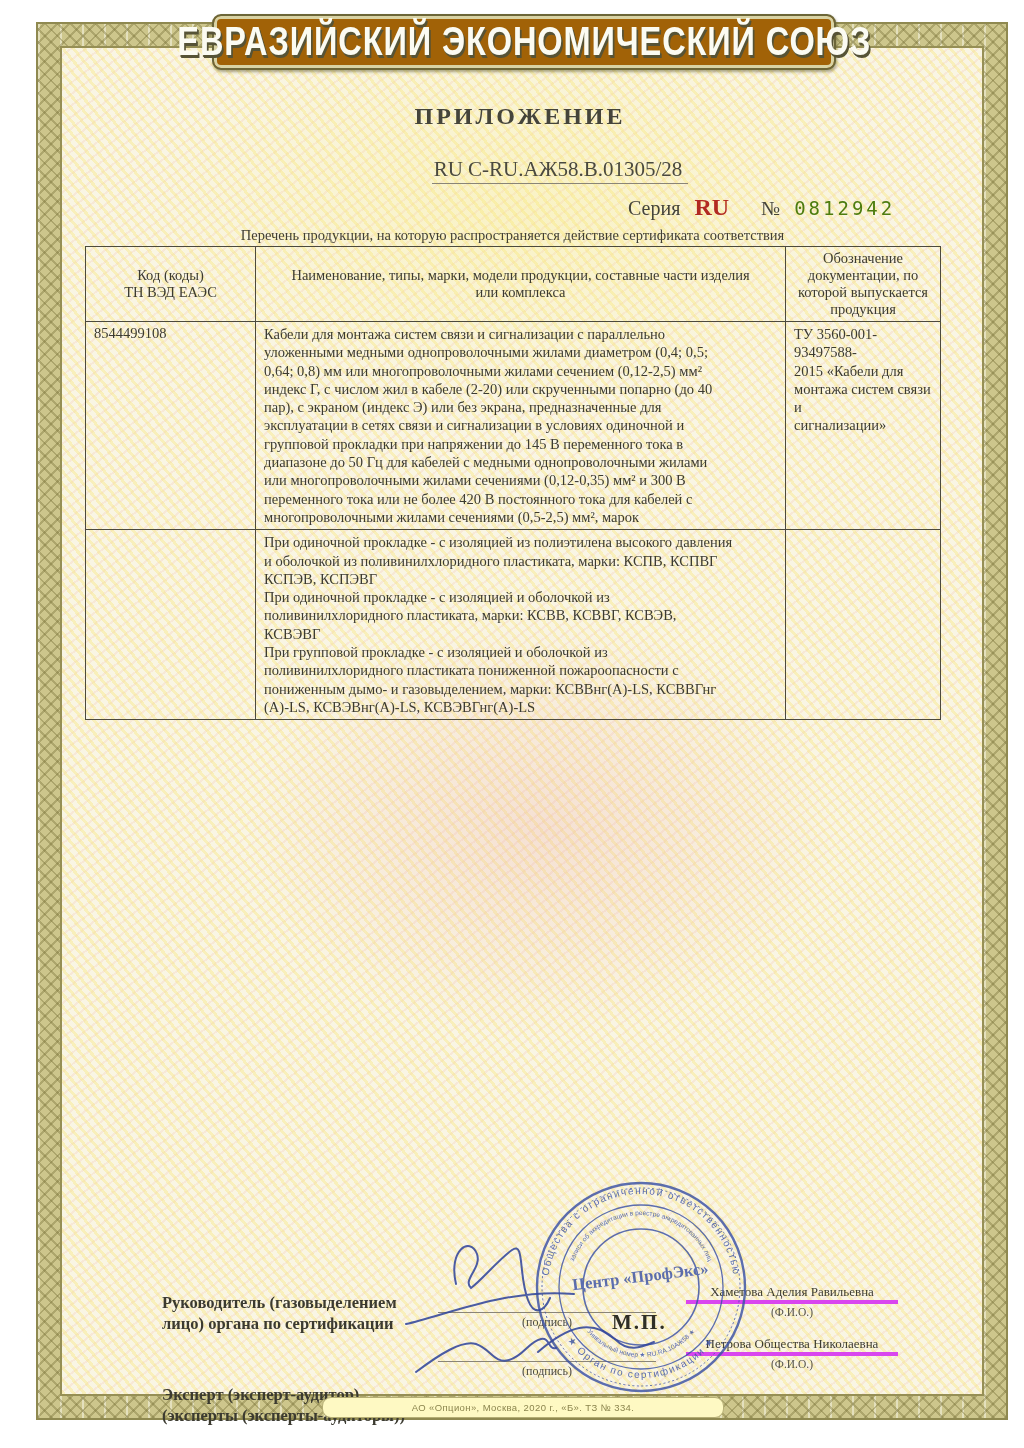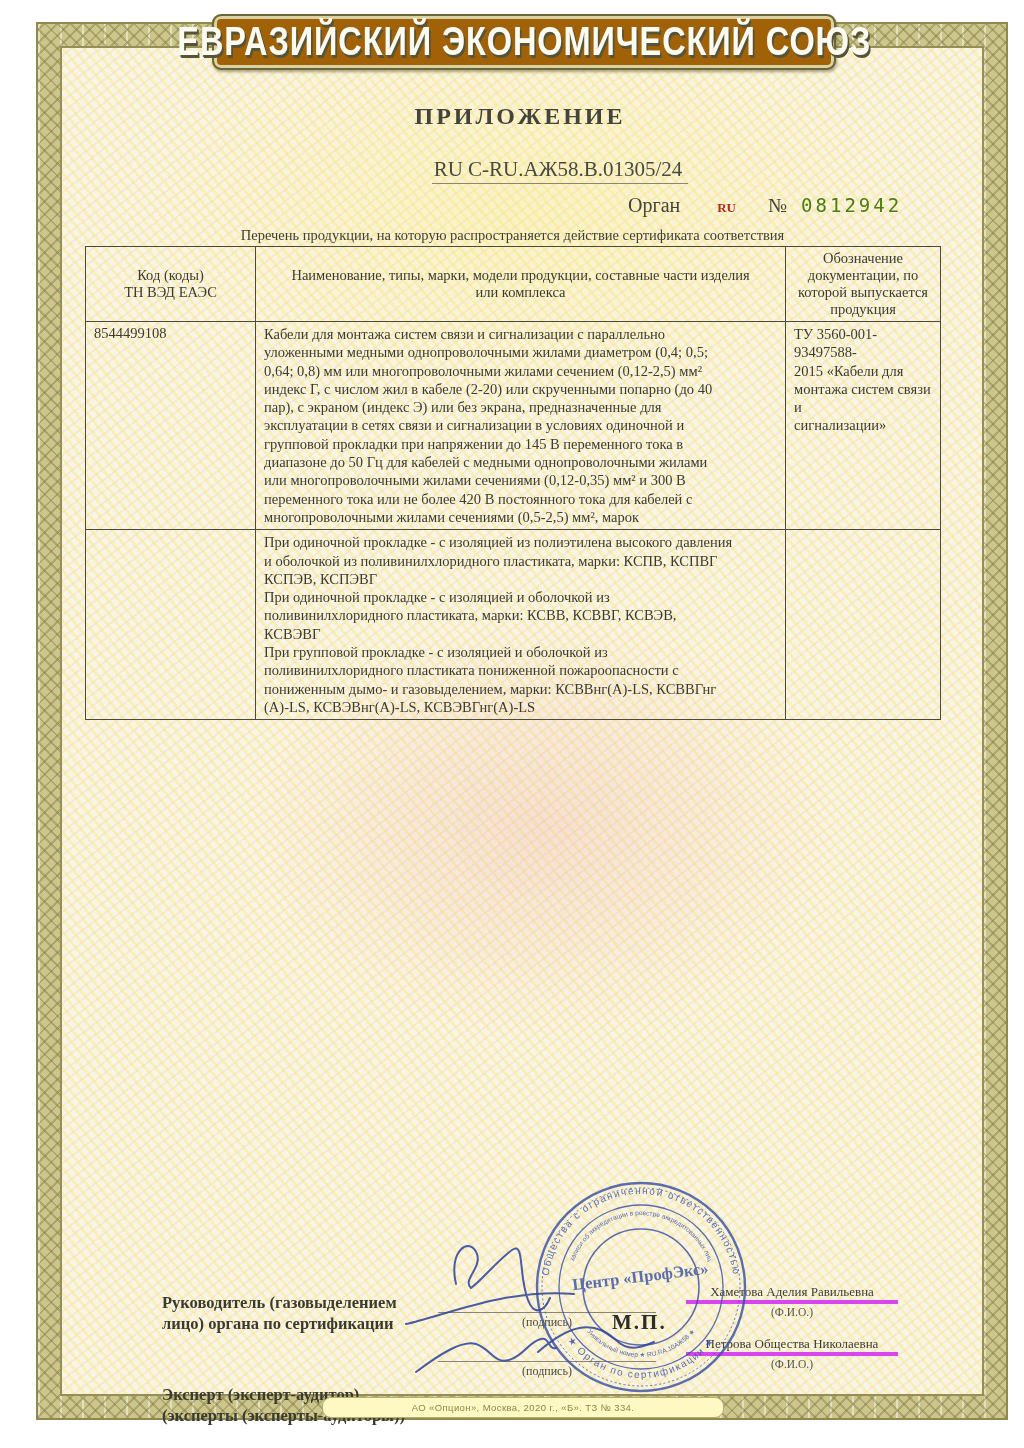--- a/index.html
+++ b/index.html
@@ -43,21 +43,21 @@
   }
 
   .title{left:60px;top:103px;width:920px;text-align:center;
     font-size:24px;font-weight:bold;letter-spacing:3px;color:#45443b;}
   .subtitle-row{left:120px;top:157px;width:880px;display:flex;justify-content:center;
     align-items:baseline;gap:10px;white-space:nowrap;}
   .subtitle{font-size:21px;font-weight:bold;color:#45443b;letter-spacing:.5px;}
   .certnum{font-size:21px;color:#4a493f;border-bottom:1px solid #8a8577;padding:0 6px 1px 2px;}
   .series-row{left:628px;top:194px;display:flex;align-items:baseline;gap:14px;white-space:nowrap;}
   .series-label{font-size:20px;color:#45443b;}
-  .series-ru{font-size:13px;font-weight:bold;color:#b22a21;margin-left:23px;}
+  .series-ru{font-size:24px;font-weight:bold;color:#b22a21;}
   .series-no{font-size:20px;color:#45443b;margin-left:18px;}
   .series-num{font-family:"DejaVu Sans Mono", monospace;font-size:19px;color:#4d7c0f;letter-spacing:3px;}
 
   .caption{left:85px;top:227px;width:855px;text-align:center;font-size:14.5px;color:#413f35;}
 
   
   .tbl{left:85px;top:246px;width:855px;border-collapse:collapse;table-layout:fixed;
        font-size:14.5px;color:#3c3b31;}
   .tbl td{border:1.5px solid #4c4a3d;vertical-align:top;padding:3px 8px;box-sizing:border-box;}
   .tbl .hdr{ text-align:center;vertical-align:middle;height:70px;white-space:pre-line;}
@@ -90,24 +90,24 @@
 
 <div class="abs frame-band"></div>
 <div class="abs frame-inner"></div>
 
 <div class="abs banner">
   <span>ЕВРАЗИЙСКИЙ ЭКОНОМИЧЕСКИЙ СОЮЗ</span>
 </div>
 
 <div class="abs title">ПРИЛОЖЕНИЕ</div>
 <div class="abs subtitle-row">
-  <span class="certnum">RU C-RU.АЖ58.В.01305/24</span>
+  <span class="certnum">RU C-RU.АЖ58.В.01305/28</span>
 </div>
 <div class="abs series-row">
-  <span class="series-label">Орган</span>
+  <span class="series-label">Серия</span>
   <span class="series-ru">RU</span>
   <span class="series-no">№</span>
   <span class="series-num">0812942</span>
 </div>
 
 <div class="abs caption">Перечень продукции, на которую распространяется действие сертификата соответствия</div>
 
 <table class="abs tbl">
   <colgroup>
       <col class="c1">

